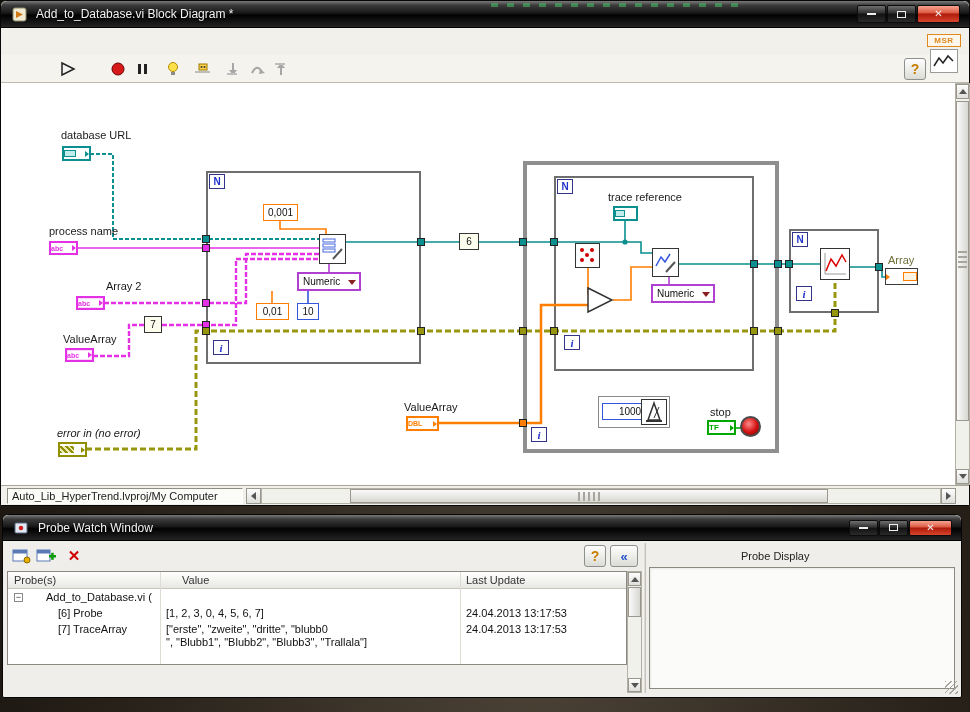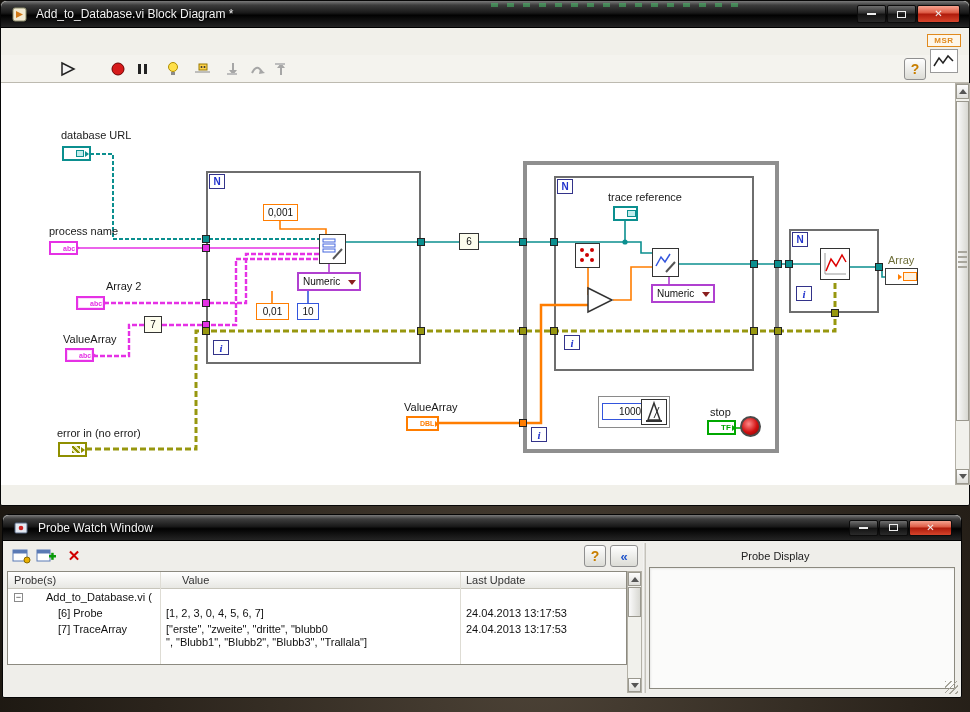--- a/index.html
+++ b/index.html
@@ -61,21 +61,21 @@
   
   .lbl { position:absolute; font-size:11px; color:#1a1a1a; white-space:nowrap; }
   .loop { position:absolute; background:transparent; }
   .loop.thin { border:2px solid #6e6e6e; }
   .loop.thick { border:4px solid #8f8f8f; }
   .nbox,.ibox { position:absolute; width:16px; height:15px; background:#fff;
     border:1px solid #33338a; color:#2233cc; font-weight:bold; font-size:10px;
     display:flex; align-items:center; justify-content:center; }
   .ibox { font-style:italic; font-family:"Liberation Serif", serif; font-size:11px; }
   .term { position:absolute; background:#fff; display:flex; align-items:center;
-    justify-content:space-between; gap:1px; font-weight:bold; font-size:7px;padding-left:12px; }
+    justify-content:space-between; gap:1px; font-weight:bold; font-size:7px; }
   .tarrow { width:0; height:0; border-top:3px solid transparent;
     border-bottom:3px solid transparent; border-left:4px solid currentColor; }
   .konst { position:absolute; background:#fff; font-size:10px; color:#111;
     display:flex; align-items:center; justify-content:center; }
   .probebox { position:absolute; background:#fdfdee; border:1px solid #343434;
     font-size:10px; color:#111; display:flex; align-items:center; justify-content:center; }
   .ring { position:absolute; background:#fff; border:2px solid #b040d0;
     font-size:10px; color:#111; display:flex; align-items:center; padding-left:4px; }
   .ringarrow { position:absolute; right:3px; top:6px; width:0; height:0;
     border-left:4px solid transparent; border-right:4px solid transparent;
@@ -279,21 +279,21 @@
       <div class="nbox" style="left:556px; top:96px;">N</div>
       <div class="ibox" style="left:563px; top:252px;">i</div>
       <div class="ibox" style="left:530px; top:344px;">i</div>
       <div class="nbox" style="left:791px; top:149px;">N</div>
       <div class="ibox" style="left:795px; top:203px;">i</div>
 
       <div class="lbl" style="left:60px;  top:46px;">database URL</div>
       <div class="lbl" style="left:48px;  top:142px;">process name</div>
       <div class="lbl" style="left:73px;  top:197px;margin-left:32px;">Array 2</div>
       <div class="lbl" style="left:62px;  top:250px;">ValueArray</div>
-      <div class="lbl" style="left:56px;  top:344px;">error in (no error)</div>
+      <div class="lbl" style="left:56px;  top:344px;font-style:italic;">error in (no error)</div>
       <div class="lbl" style="left:403px; top:318px;">ValueArray</div>
       <div class="lbl" style="left:607px; top:108px;">trace reference</div>
       <div class="lbl" style="left:709px; top:323px;">stop</div>
       <div class="lbl" style="left:887px; top:171px; color:#6f6f3a;">Array</div>
 
       <div class="term" style="left:61px; top:63px; width:29px; height:15px; border:2px solid #0b8f8f; color:#0b8f8f;">
         <span style="width:12px;height:7px;background:#c2ecec;border:1px solid #0b8f8f;"></span>
           <span class="tarrow"></span>
       </div>
       <div class="term" style="left:48px; top:158px; width:29px; height:14px; border:2px solid #e531e5; color:#e531e5;">
@@ -391,20 +391,34 @@
           <span class="tri-up"></span>
         </div>
       <div class="sbthumb" style="left:0; top:17px; width:13px; height:320px; display:flex; align-items:center; justify-content:center;">
           <span class="grip-v" style="height:20px;"></span>
         </div>
       <div class="sbarrow" style="left:0; bottom:0; width:13px; height:15px;">
           <span class="tri-down"></span>
         </div>
     </div>
 
+    <div class="statusbar">
+      <div class="targetbox">Auto_Lib_HyperTrend.lvproj/My Computer</div>
+      <div class="sbarrow" style="left:245px; top:2px; width:15px; height:16px;">
+          <span class="tri-left"></span>
+        </div>
+      <div class="sb" style="left:260px; top:2px; width:680px; height:16px; border:1px solid #b3b0a6;">
+        <div class="sbthumb h" style="left:88px; top:0; width:478px; height:14px; display:flex; align-items:center; justify-content:center;">
+            <span class="grip-h"></span>
+          </div>
+      </div>
+      <div class="sbarrow" style="left:940px; top:2px; width:15px; height:16px;">
+          <span class="tri-right"></span>
+        </div>
+    </div>
   </div>
 
   <div class="window probewin">
     <div class="titlebar" style="height:26px;">
       <span class="tbicon">
         <svg width="14" height="14">
             <rect x="1" y="2" width="12" height="10" rx="1" fill="#e3e9f2" stroke="#5a6b86"></rect>
             <circle cx="7" cy="7" r="2.3" fill="#cc2222"></circle>
           </svg>
       </span>

